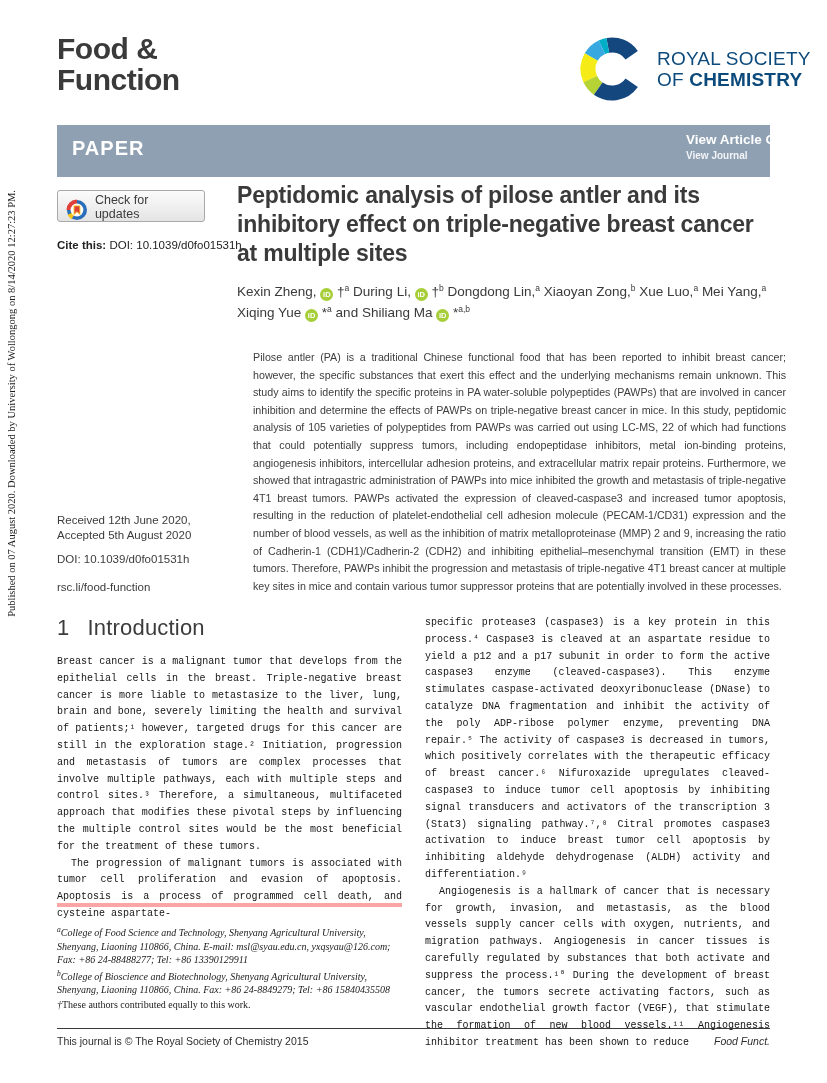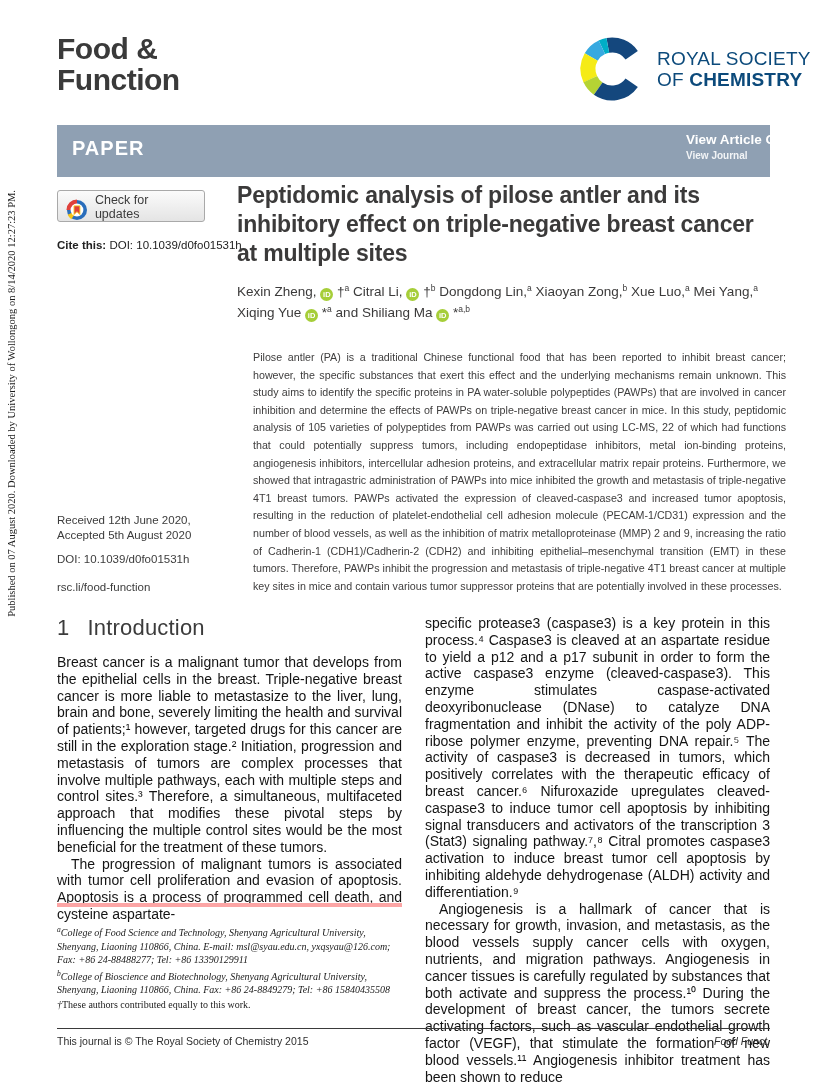--- a/index.html
+++ b/index.html
@@ -48,21 +48,21 @@
   .pub-info{position:absolute;left:57px;top:513px;width:170px;font-size:11.5px;line-height:1.3;color:#3c3c3c;}
   .pub-info .doi{margin-top:9px;}
   .pub-info .rsclink{display:block;margin-top:13px;color:#3c3c3c;text-decoration:none;cursor:pointer;}
 
   
   .col{position:absolute;top:615px;width:345px;}
   .col.left{left:57px;}
   .col.right{left:425px;}
   .section-heading{margin:0 0 13px 0;font-size:22px;font-weight:normal;color:#3b3b3b;letter-spacing:0.2px;}
   .section-heading .sec-num{margin-right:18px;}
-  .col p{margin:0;font-family:Liberation Sans, sans-serif;font-size:14px;line-height:16.8px;
+  .col p{margin:0;font-family:Liberation Mono, monospace;font-size:10px;line-height:16.8px;
          text-align:justify;color:#141414;}
   .col p.indent{text-indent:14px;}
 
   
   .footnotes{position:absolute;left:57px;top:903px;width:345px;border-top:4px solid #fca5a5;padding-top:16px;
              font-family:"Liberation Serif",serif;font-size:10px;line-height:13.4px;color:#1a1a1a;}
   .fn{font-style:italic;}
   .fn.roman{font-style:normal;margin-top:1px;}
   .fn sup{font-size:7.5px;font-style:italic;}
   .fn.roman sup{font-size:10px;vertical-align:0;}
@@ -122,21 +122,21 @@
 
   <div class="cite-line">
     <b>Cite this:</b>
     <span>DOI: 10.1039/d0fo01531h</span>
   </div>
 
   <h1 class="title">Peptidomic analysis of pilose antler and its inhibitory effect on triple-negative breast cancer at multiple sites</h1>
 
   <div class="authors">
     <span><span>Kexin Zheng,</span> <span class="orcid">iD</span> <span>†</span><sup>a</sup></span>
-    <span><span>Citral Li,</span> <span class="orcid">iD</span> <span>†</span><sup>b</sup></span>
+    <span><span>During Li,</span> <span class="orcid">iD</span> <span>†</span><sup>b</sup></span>
     <span><span>Dongdong Lin,</span><sup>a</sup></span>
     <span><span>Xiaoyan Zong,</span><sup>b</sup></span>
     <span><span>Xue Luo,</span><sup>a</sup></span>
     <span><span>Mei Yang,</span><sup>a</sup></span>
     <span><span>Xiqing Yue</span> <span class="orcid">iD</span> <span>*</span><sup>a</sup></span>
     <span><span>and Shiliang Ma</span> <span class="orcid">iD</span> <span>*</span><sup>a,b</sup></span>
   </div>
 
   <p class="abstract">Pilose antler (PA) is a traditional Chinese functional food that has been reported to inhibit breast cancer; however, the specific substances that exert this effect and the underlying mechanisms remain unknown. This study aims to identify the specific proteins in PA water-soluble polypeptides (PAWPs) that are involved in cancer inhibition and determine the effects of PAWPs on triple-negative breast cancer in mice. In this study, peptidomic analysis of 105 varieties of polypeptides from PAWPs was carried out using LC-MS, 22 of which had functions that could potentially suppress tumors, including endopeptidase inhibitors, metal ion-binding proteins, angiogenesis inhibitors, intercellular adhesion proteins, and extracellular matrix repair proteins. Furthermore, we showed that intragastric administration of PAWPs into mice inhibited the growth and metastasis of triple-negative 4T1 breast tumors. PAWPs activated the expression of cleaved-caspase3 and increased tumor apoptosis, resulting in the reduction of platelet-endothelial cell adhesion molecule (PECAM-1/CD31) expression and the number of blood vessels, as well as the inhibition of matrix metalloproteinase (MMP) 2 and 9, increasing the ratio of Cadherin-1 (CDH1)/Cadherin-2 (CDH2) and inhibiting epithelial–mesenchymal transition (EMT) in these tumors. Therefore, PAWPs inhibit the progression and metastasis of triple-negative 4T1 breast cancer at multiple key sites in mice and contain various tumor suppressor proteins that are potentially involved in these processes.</p>
 

